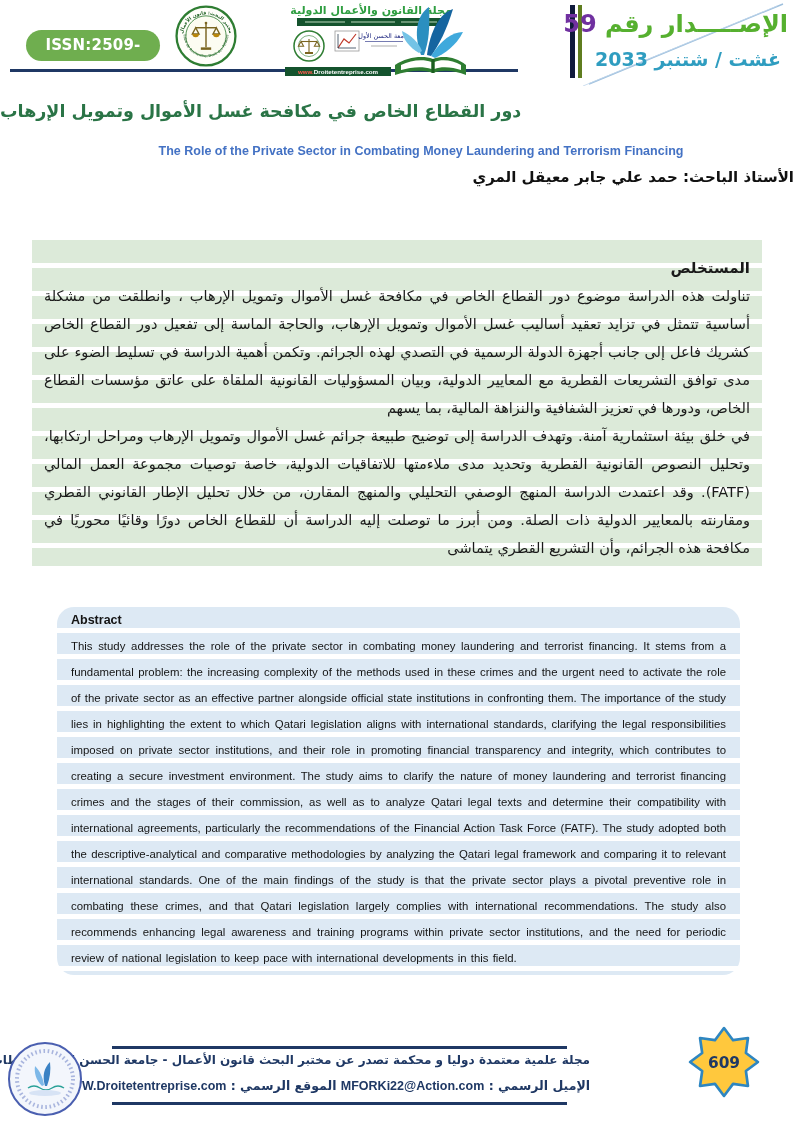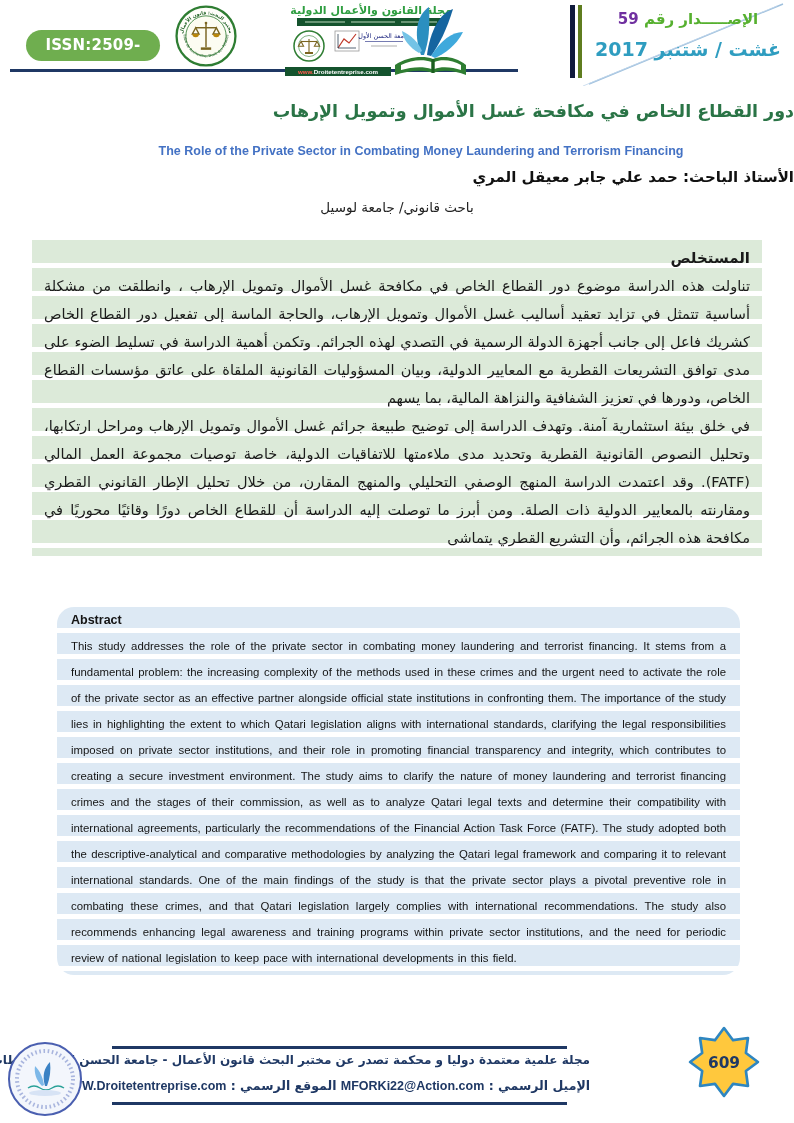--- a/index.html
+++ b/index.html
@@ -9,38 +9,38 @@
   
   .issn-pill{position:absolute;left:26px;top:30px;width:134px;height:31px;background:#6fae4f;
              border-radius:17px;color:#fff;font-weight:bold;font-size:15px;line-height:31px;
              text-align:center;letter-spacing:.2px;}
   .header-rule{position:absolute;left:10px;top:69px;width:508px;height:3px;background:#1f3864;}
   .lab-seal{position:absolute;left:175px;top:5px;}
   .journal-logo{position:absolute;left:283px;top:3px;}
   .vbar-navy{position:absolute;left:570px;top:5px;width:5px;height:73px;background:#101a3c;}
   .vbar-green{position:absolute;left:578px;top:5px;width:4px;height:73px;background:#5f7d1f;}
   .issue-block{position:absolute;left:588px;top:10px;width:200px;text-align:center;direction:rtl;z-index:2;}
-  .issue-line{font-size:15px;font-weight:bold;white-space:nowrap;}
+  .issue-line{font-size:24px;font-weight:bold;white-space:nowrap;}
   .issue-label{color:#56b02f;}
   .issue-number{color:#7030a0;}
   .date-line{margin-top:10px;font-size:19px;font-weight:bold;color:#2f9dc0;white-space:nowrap;}
   .slash-svg{position:absolute;left:583px;top:2px;z-index:1;}
 
   
-  .title-ar{position:absolute;left:0;top:101px;width:100%;text-align:right;direction:rtl;
+  .title-ar{position:absolute;left:0;top:101px;width:100%;text-align:left;direction:rtl;
             font-size:17.5px;font-weight:bold;color:#2a7446;}
   .title-en{position:absolute;left:0;top:144px;width:100%;text-align:center;
             font-size:12.5px;font-weight:bold;color:#4472c4;font-family:"Liberation Sans",sans-serif;padding-left:24px;}
   .author{position:absolute;left:0;top:168px;width:100%;direction:rtl;
           font-size:15px;font-weight:bold;color:#111;}
   .affil{position:absolute;left:0;top:199px;width:100%;text-align:center;direction:rtl;
          font-size:13.5px;color:#222;}
 
   
-  .abs-ar{position:absolute;left:32px;top:240px;width:706px;padding:4px 12px 4px 12px;
+  .abs-ar{position:absolute;left:32px;top:240px;width:706px;padding:14px 12px 4px 12px;
           direction:rtl;text-align:justify;text-align-last:right;
           font-size:14.5px;line-height:28px;
           background:repeating-linear-gradient(to bottom,#dcead9 0,#dcead9 23px,#ffffff 23px,#ffffff 28px);}
   .abs-ar .box-heading{font-weight:bold;font-size:15px;line-height:28px;}
   .abs-ar p{margin:0;}
   .abs-en{position:absolute;left:57px;top:607px;width:655px;padding:0 14px 4px 14px;
           text-align:justify;text-align-last:left;
           font-family:"Liberation Sans",sans-serif;font-size:11.4px;line-height:26px;color:#141414;
           background:repeating-linear-gradient(to bottom,#dde9f4 0,#dde9f4 21px,#ffffff 21px,#ffffff 26px);border-radius:17px;}
   .abs-en .box-heading{font-weight:bold;font-size:12.5px;line-height:26px;}
@@ -144,27 +144,26 @@
   <svg class="slash-svg" width="208" height="84" viewBox="0 0 208 84">
     <line x1="6" y1="82" x2="200" y2="2" stroke="#9fc0dd" stroke-width="1.4"></line>
     <line x1="0" y1="84" x2="194" y2="4" stroke="#c2d7ec" stroke-width="0.8"></line>
   </svg>
 
   <div class="issue-block">
     <div class="issue-line">
       <span class="issue-label">الإصـــــدار رقم</span>
       <span class="issue-number">59</span>
     </div>
-    <div class="date-line">غشت / شتنبر 2017</div>
+    <div class="date-line">غشت / شتنبر 2033</div>
   </div>
 
   <div class="title-ar">دور القطاع الخاص في مكافحة غسل الأموال وتمويل الإرهاب</div>
   <div class="title-en">The Role of the Private Sector in Combating Money Laundering and Terrorism Financing</div>
   <div class="author">الأستاذ الباحث: حمد علي جابر معيقل المري</div>
-  <div class="affil">باحث قانوني/ جامعة لوسيل</div>
 
   <div class="abs-ar">
     <div class="box-heading">المستخلص</div>
     <p>تناولت هذه الدراسة موضوع دور القطاع الخاص في مكافحة غسل الأموال وتمويل الإرهاب ، وانطلقت من مشكلة أساسية تتمثل في تزايد تعقيد أساليب غسل الأموال وتمويل الإرهاب، والحاجة الماسة إلى تفعيل دور القطاع الخاص كشريك فاعل إلى جانب أجهزة الدولة الرسمية في التصدي لهذه الجرائم. وتكمن أهمية الدراسة في تسليط الضوء على مدى توافق التشريعات القطرية مع المعايير الدولية، وبيان المسؤوليات القانونية الملقاة على عاتق مؤسسات القطاع الخاص، ودورها في تعزيز الشفافية والنزاهة المالية، بما يسهم</p>
     <p>في خلق بيئة استثمارية آمنة. وتهدف الدراسة إلى توضيح طبيعة جرائم غسل الأموال وتمويل الإرهاب ومراحل ارتكابها، وتحليل النصوص القانونية القطرية وتحديد مدى ملاءمتها للاتفاقيات الدولية، خاصة توصيات مجموعة العمل المالي (FATF). وقد اعتمدت الدراسة المنهج الوصفي التحليلي والمنهج المقارن، من خلال تحليل الإطار القانوني القطري ومقارنته بالمعايير الدولية ذات الصلة. ومن أبرز ما توصلت إليه الدراسة أن للقطاع الخاص دورًا وقائيًا محوريًا في مكافحة هذه الجرائم، وأن التشريع القطري يتماشى</p>
   </div>
 
   <div class="abs-en">
     <div class="box-heading">Abstract</div>
     <p>This study addresses the role of the private sector in combating money laundering and terrorist financing. It stems from a fundamental problem: the increasing complexity of the methods used in these crimes and the urgent need to activate the role of the private sector as an effective partner alongside official state institutions in confronting them. The importance of the study lies in highlighting the extent to which Qatari legislation aligns with international standards, clarifying the legal responsibilities imposed on private sector institutions, and their role in promoting financial transparency and integrity, which contributes to creating a secure investment environment. The study aims to clarify the nature of money laundering and terrorist financing crimes and the stages of their commission, as well as to analyze Qatari legal texts and determine their compatibility with international agreements, particularly the recommendations of the Financial Action Task Force (FATF). The study adopted both the descriptive-analytical and comparative methodologies by analyzing the Qatari legal framework and comparing it to relevant international standards. One of the main findings of the study is that the private sector plays a pivotal preventive role in combating these crimes, and that Qatari legislation largely complies with international recommendations. The study also recommends enhancing legal awareness and training programs within private sector institutions, and the need for periodic review of national legislation to keep pace with international developments in this field.</p>

